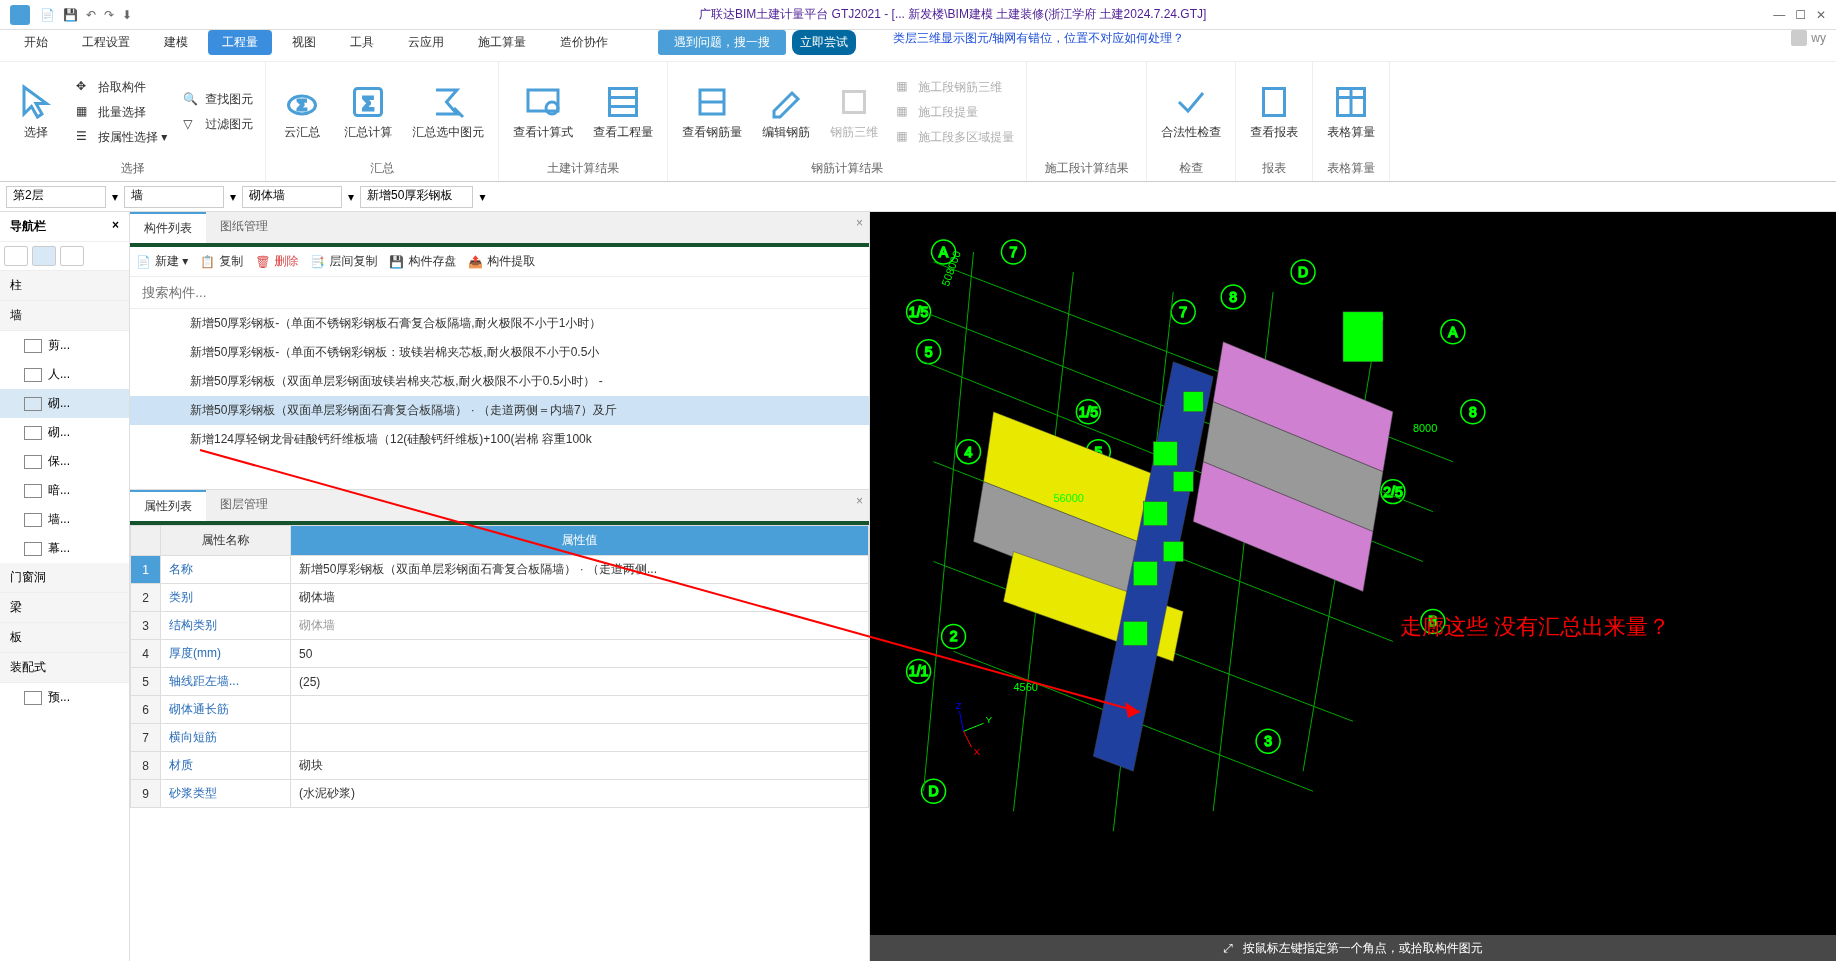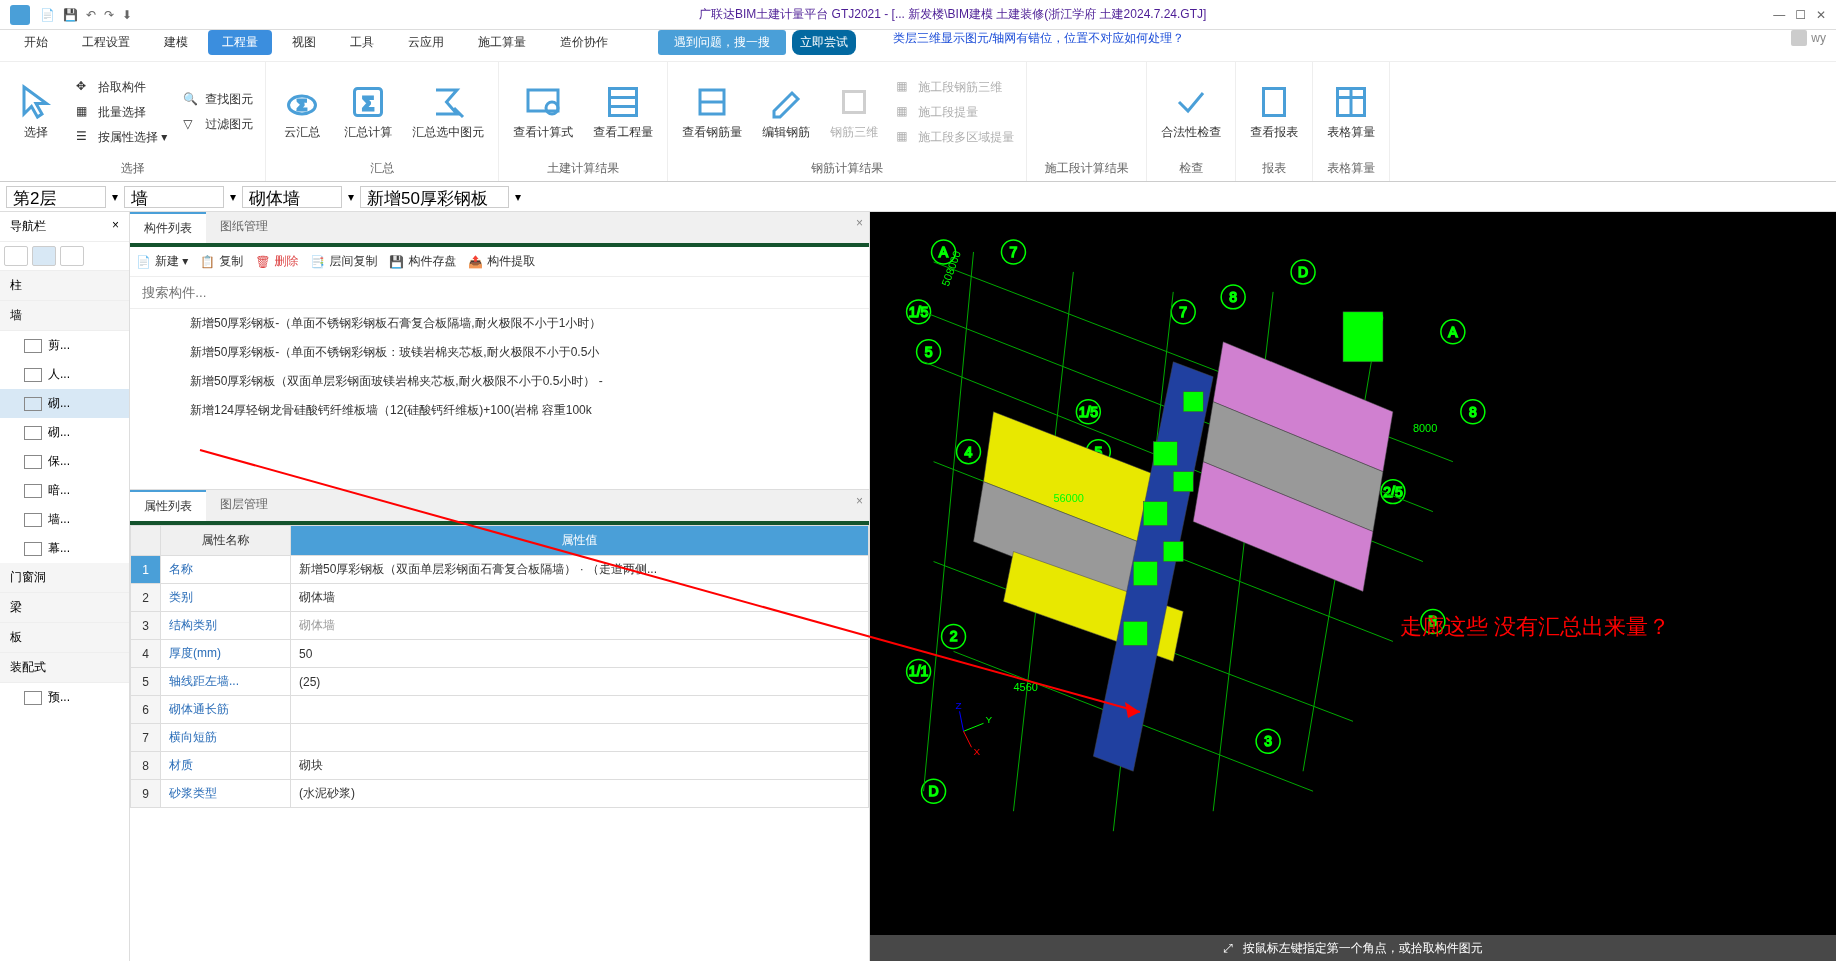--- a/index.html
+++ b/index.html
@@ -26,25 +26,25 @@
 .ribbon-group .items { flex: 1; display: flex; gap: 4px; }
 .ribbon-group .label { text-align: center; color: #666; font-size: 12px; padding: 2px 0 4px; }
 .rbtn-big { display: flex; flex-direction: column; align-items: center; justify-content: center; padding: 4px 8px; cursor: pointer; gap: 4px; min-width: 60px; }
 .rbtn-big .ico { width: 36px; height: 36px; display: flex; align-items: center; justify-content: center; }
 .rbtn-big .txt { color: #333; font-size: 12px; }
 .rbtn-small-col { display: flex; flex-direction: column; justify-content: center; gap: 4px; }
 .rbtn-small { display: flex; align-items: center; gap: 6px; padding: 2px 6px; cursor: pointer; color: #333; white-space: nowrap; }
 .rbtn-small .ico { width: 16px; height: 16px; }
 
 .select-row { height: 30px; background: #fff; display: flex; align-items: center; padding: 0 6px; gap: 6px; border-bottom: 1px solid #ddd; }
-.select-row select, .select-row .sel { height: 22px; border: 1px solid #ccc; background: #fff; padding: 0 20px 0 6px; font-size: 17px; min-width: 100px; }
+.select-row select, .select-row .sel { height: 22px; border: 1px solid #ccc; background: #fff; padding: 0 20px 0 6px; font-size: 12px; min-width: 100px; }
 
 .main { display: flex; height: calc(100% - 212px); }
 .nav-panel { width: 130px; background: #fff; border-right: 1px solid #ddd; display: flex; flex-direction: column; }
-.nav-header { padding: 6px 10px; border-bottom: 1px solid #eee; font-weight: 400; display: flex; justify-content: space-between; }
+.nav-header { padding: 6px 10px; border-bottom: 1px solid #eee; font-weight: 700; display: flex; justify-content: space-between; }
 .nav-toolbar { padding: 4px; display: flex; gap: 4px; border-bottom: 1px solid #eee; }
 .nav-toolbar span { width: 24px; height: 20px; border: 1px solid #ccc; border-radius: 2px; cursor: pointer; }
 .nav-section { padding: 6px 10px; background: #f5f5f5; border-bottom: 1px solid #eee; cursor: pointer; }
 .nav-item { padding: 6px 10px 6px 24px; cursor: pointer; display: flex; align-items: center; gap: 6px; white-space: nowrap; overflow: hidden; }
 .nav-item .ico { width: 18px; height: 14px; border: 1px solid #888; flex-shrink: 0; }
 .nav-item.active { background: #d8e8f5; }
 
 .mid-panel { width: 740px; display: flex; flex-direction: column; background: #fff; border-right: 1px solid #ddd; }
 .panel-tabs { display: flex; border-bottom: 4px solid #14532d; background: #f0f0f0; position: relative; }
 .panel-tabs .ptab { padding: 6px 14px; cursor: pointer; color: #666; }
@@ -391,20 +391,21 @@
       <span class="tbtn">💾 <span>构件存盘</span></span>
       <span class="tbtn">📤 <span>构件提取</span></span>
     </div>
     <div class="cmp-search">
       <input placeholder="搜索构件..." style="">
     </div>
     <div class="cmp-list" id="cmp-list">
         <div class="row">新增50厚彩钢板-（单面不锈钢彩钢板石膏复合板隔墙,耐火极限不小于1小时）</div>
         <div class="row">新增50厚彩钢板-（单面不锈钢彩钢板：玻镁岩棉夹芯板,耐火极限不小于0.5小</div>
         <div class="row">新增50厚彩钢板（双面单层彩钢面玻镁岩棉夹芯板,耐火极限不小于0.5小时） -</div>
+        <div class="row sel">新增50厚彩钢板（双面单层彩钢面石膏复合板隔墙） · （走道两侧＝内墙7）及斤</div>
         <div class="row">新增124厚轻钢龙骨硅酸钙纤维板墙（12(硅酸钙纤维板)+100(岩棉 容重100k</div>
       </div>
 
     <div class="prop-panel">
       <div class="panel-tabs">
         <span class="ptab active">属性列表</span>
         <span class="ptab">图层管理</span>
         <span class="close">×</span>
       </div>
       <div class="prop-table">

